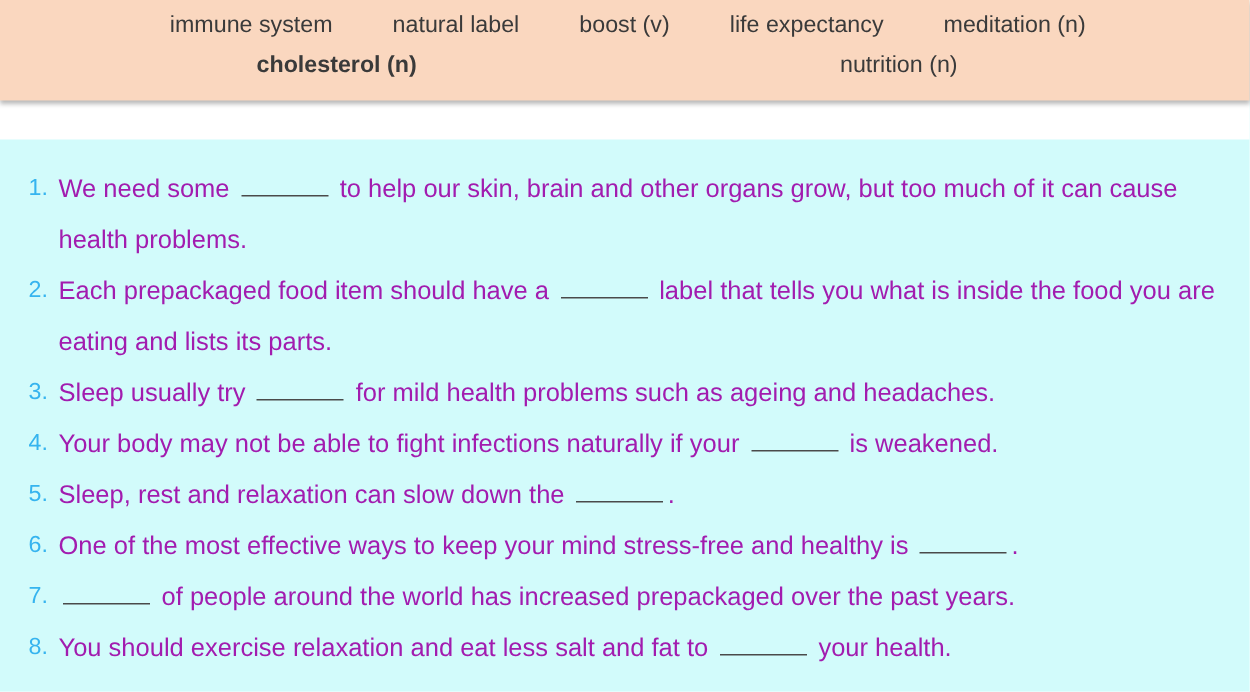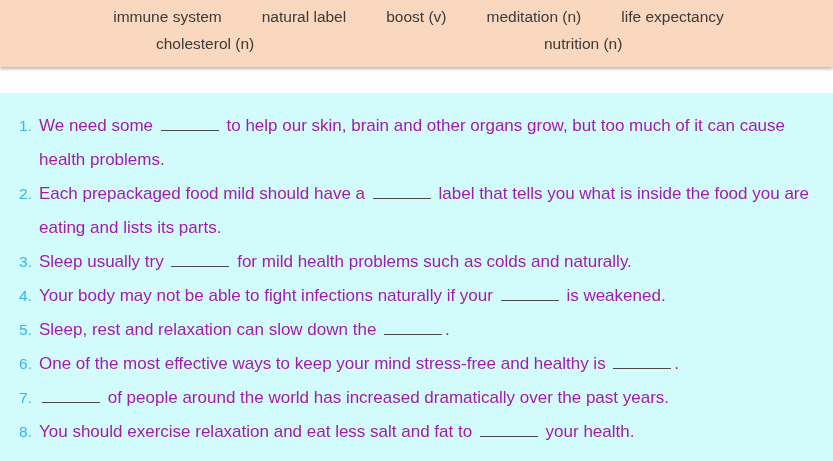--- a/index.html
+++ b/index.html
@@ -57,22 +57,22 @@
   .wb-row-1 .wb-term { margin: 0 20px; }
   .wb-row-1 .wb-term:first-child { margin-left: 10px; }
   .wb-row-1 .wb-term:last-child { margin-right: 6px; }
 
   
   .wb-row-2 { position: relative; height: 22px; display: block; }
   .wb-row-2 .wb-term {
     position: absolute;
     top: 0;
   }
-  .wb-pos-cholesterol { left: 156px; }
-  .wb-pos-nutrition  { left: 544px; }
+  .wb-pos-cholesterol { left: 171px; font-weight: bold; }
+  .wb-pos-nutrition  { left: 560px; }
 
   
   .exercise {
     position: absolute;
     left: 0;
     top: 93px;
     width: 833px;
     height: 368px;
     background: #d2fbfb;
     box-sizing: border-box;
@@ -120,58 +120,58 @@
 </head>
 <body>
 
 <div class="page">
 
   <div class="wordbank">
     <div class="wb-row wb-row-1">
       <span class="wb-term">immune system</span>
       <span class="wb-term">natural label</span>
       <span class="wb-term">boost (v)</span>
+      <span class="wb-term">life expectancy</span>
       <span class="wb-term">meditation (n)</span>
-      <span class="wb-term">life expectancy</span>
     </div>
     <div class="wb-row wb-row-2">
       <span class="wb-term wb-pos-cholesterol">cholesterol (n)</span>
       <span class="wb-term wb-pos-nutrition">nutrition (n)</span>
     </div>
   </div>
 
   <div class="exercise">
     <ol class="q-list" id="question-list">
         <li class="q-item">
           <span class="q-num">1.</span>
           <span class="q-text"><span>We need some </span><span class="blank"></span><span> to help our skin, brain and other organs grow, but too much of it can cause health problems.</span></span>
         </li>
         <li class="q-item">
           <span class="q-num">2.</span>
-          <span class="q-text"><span>Each prepackaged food mild should have a </span><span class="blank"></span><span> label that tells you what is inside the food you are eating and lists its parts.</span></span>
+          <span class="q-text"><span>Each prepackaged food item should have a </span><span class="blank"></span><span> label that tells you what is inside the food you are eating and lists its parts.</span></span>
         </li>
         <li class="q-item">
           <span class="q-num">3.</span>
-          <span class="q-text"><span>Sleep usually try </span><span class="blank"></span><span> for mild health problems such as colds and naturally.</span></span>
+          <span class="q-text"><span>Sleep usually try </span><span class="blank"></span><span> for mild health problems such as ageing and headaches.</span></span>
         </li>
         <li class="q-item">
           <span class="q-num">4.</span>
           <span class="q-text"><span>Your body may not be able to fight infections naturally if your </span><span class="blank"></span><span> is weakened.</span></span>
         </li>
         <li class="q-item">
           <span class="q-num">5.</span>
           <span class="q-text"><span>Sleep, rest and relaxation can slow down the </span><span class="blank"></span><span>.</span></span>
         </li>
         <li class="q-item">
           <span class="q-num">6.</span>
           <span class="q-text"><span>One of the most effective ways to keep your mind stress-free and healthy is </span><span class="blank"></span><span>.</span></span>
         </li>
         <li class="q-item">
           <span class="q-num">7.</span>
-          <span class="q-text"><span class="blank"></span><span> of people around the world has increased dramatically over the past years.</span></span>
+          <span class="q-text"><span class="blank"></span><span> of people around the world has increased prepackaged over the past years.</span></span>
         </li>
         <li class="q-item">
           <span class="q-num">8.</span>
           <span class="q-text"><span>You should exercise relaxation and eat less salt and fat to </span><span class="blank"></span><span> your health.</span></span>
         </li>
       </ol>
   </div>
 
 </div>
 

